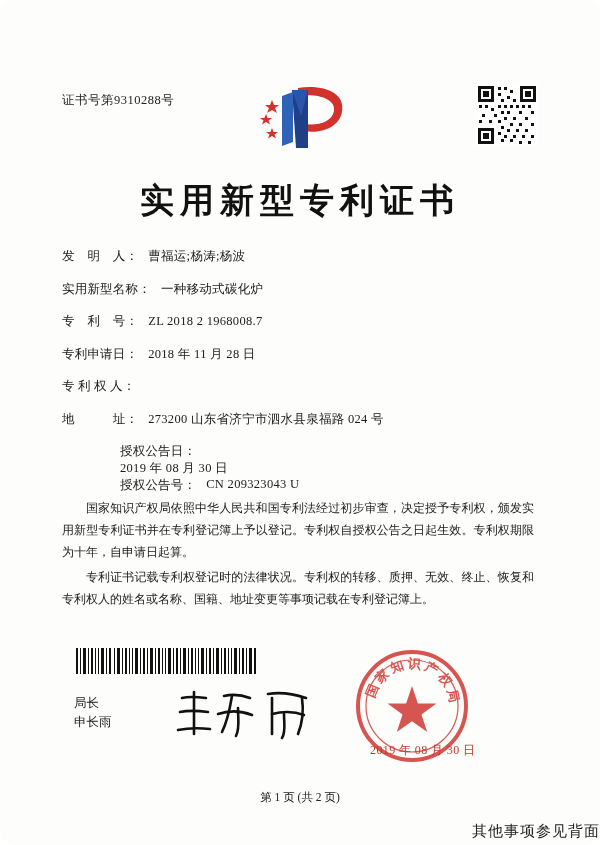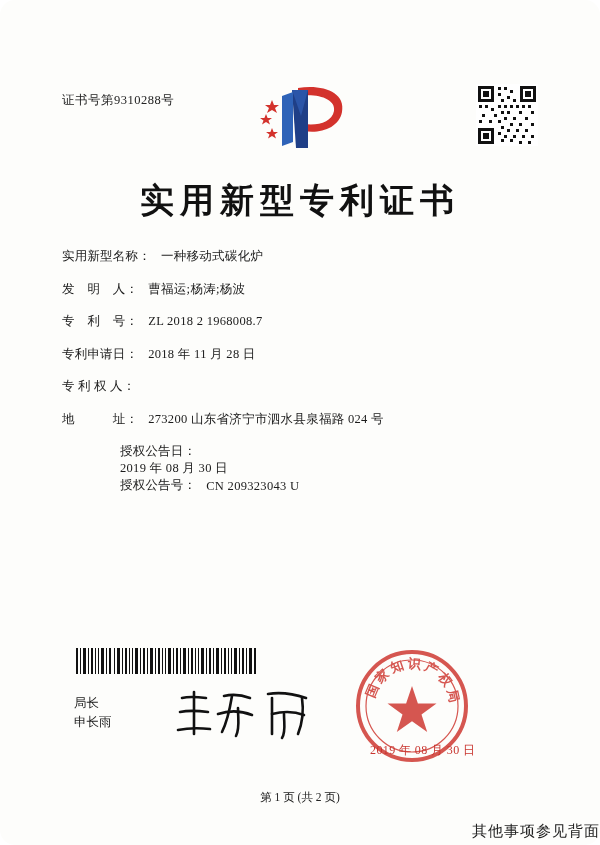--- a/index.html
+++ b/index.html
@@ -96,21 +96,21 @@
     margin-left: 10px;
     letter-spacing: 0.3px;
   }
   .field-row.split {
     justify-content: flex-start;
     flex-direction: column;
   }
   .field-group2 {
     margin-left: 58px;
     display: flex;
-    align-items: flex-end;
+    align-items: flex-start;
   }
 
   
   .paragraphs {
     position: absolute;
     left: 62px;
     top: 497px;
     width: 472px;
     font-size: 12px;
     line-height: 1.85;
@@ -268,27 +268,27 @@
           <rect x="52" y="57" width="3" height="3"></rect>
       </g>
     </svg>
   </div>
 
   <div class="title">实用新型专利证书</div>
 
   <div class="fields">
 
     <div class="field-row">
+      <span class="field-label">发　明　人：</span>
+      <span class="field-value">曹福运;杨涛;杨波</span>
+    </div>
+
+    <div class="field-row">
       <span class="field-label">实用新型名称：</span>
       <span class="field-value">一种移动式碳化炉</span>
-    </div>
-
-    <div class="field-row">
-      <span class="field-label">发　明　人：</span>
-      <span class="field-value">曹福运;杨涛;杨波</span>
     </div>
 
     <div class="field-row">
       <span class="field-label">专　利　号：</span>
       <span class="field-value">ZL 2018 2 1968008.7</span>
     </div>
 
     <div class="field-row">
       <span class="field-label">专利申请日：</span>
       <span class="field-value">2018 年 11 月 28 日</span>
@@ -306,20 +306,24 @@
     <div class="field-row split">
       <span class="field-label">授权公告日：</span>
       <span class="field-value">2019 年 08 月 30 日</span>
       <span class="field-group2">
         <span class="field-label">授权公告号：</span>
         <span class="field-value">CN 209323043 U</span>
       </span>
     </div>
   </div>
 
+  <div class="paragraphs">
+    <p>国家知识产权局依照中华人民共和国专利法经过初步审查，决定授予专利权，颁发实用新型专利证书并在专利登记簿上予以登记。专利权自授权公告之日起生效。专利权期限为十年，自申请日起算。</p>
+    <p>专利证书记载专利权登记时的法律状况。专利权的转移、质押、无效、终止、恢复和专利权人的姓名或名称、国籍、地址变更等事项记载在专利登记簿上。</p>
+  </div>
 
   <div class="barcode">
     <svg viewBox="0 0 182 26" width="182" height="26" xmlns="http://www.w3.org/2000/svg">
       <g fill="#111">
         <rect x="0" y="0" width="2" height="26"></rect>
           <rect x="4" y="0" width="1" height="26"></rect>
         <rect x="7" y="0" width="3" height="26"></rect>
           <rect x="12" y="0" width="1" height="26"></rect>
         <rect x="15" y="0" width="2" height="26"></rect>
           <rect x="19" y="0" width="1" height="26"></rect>

